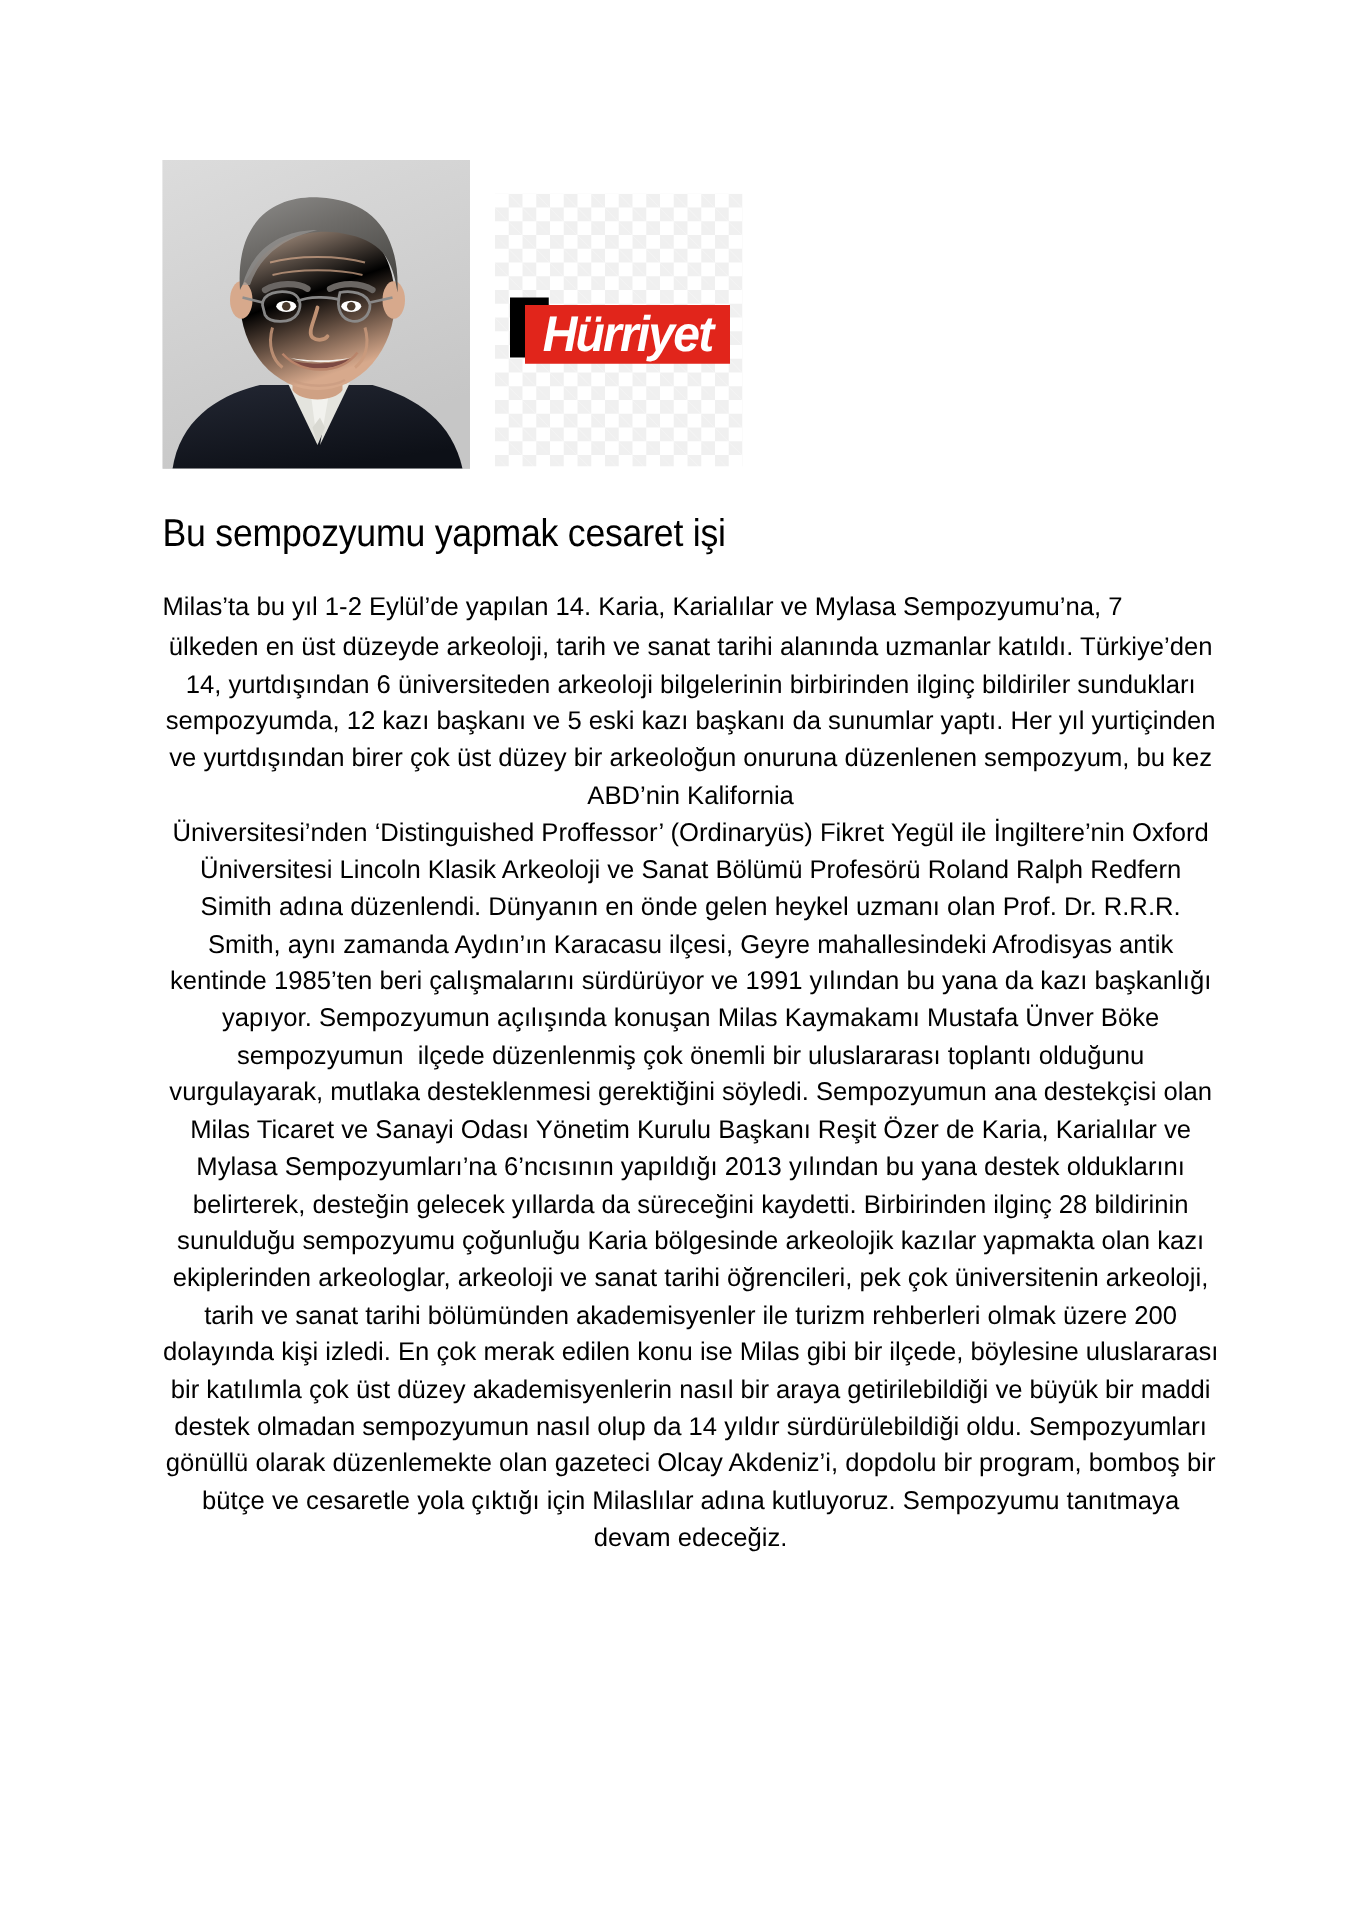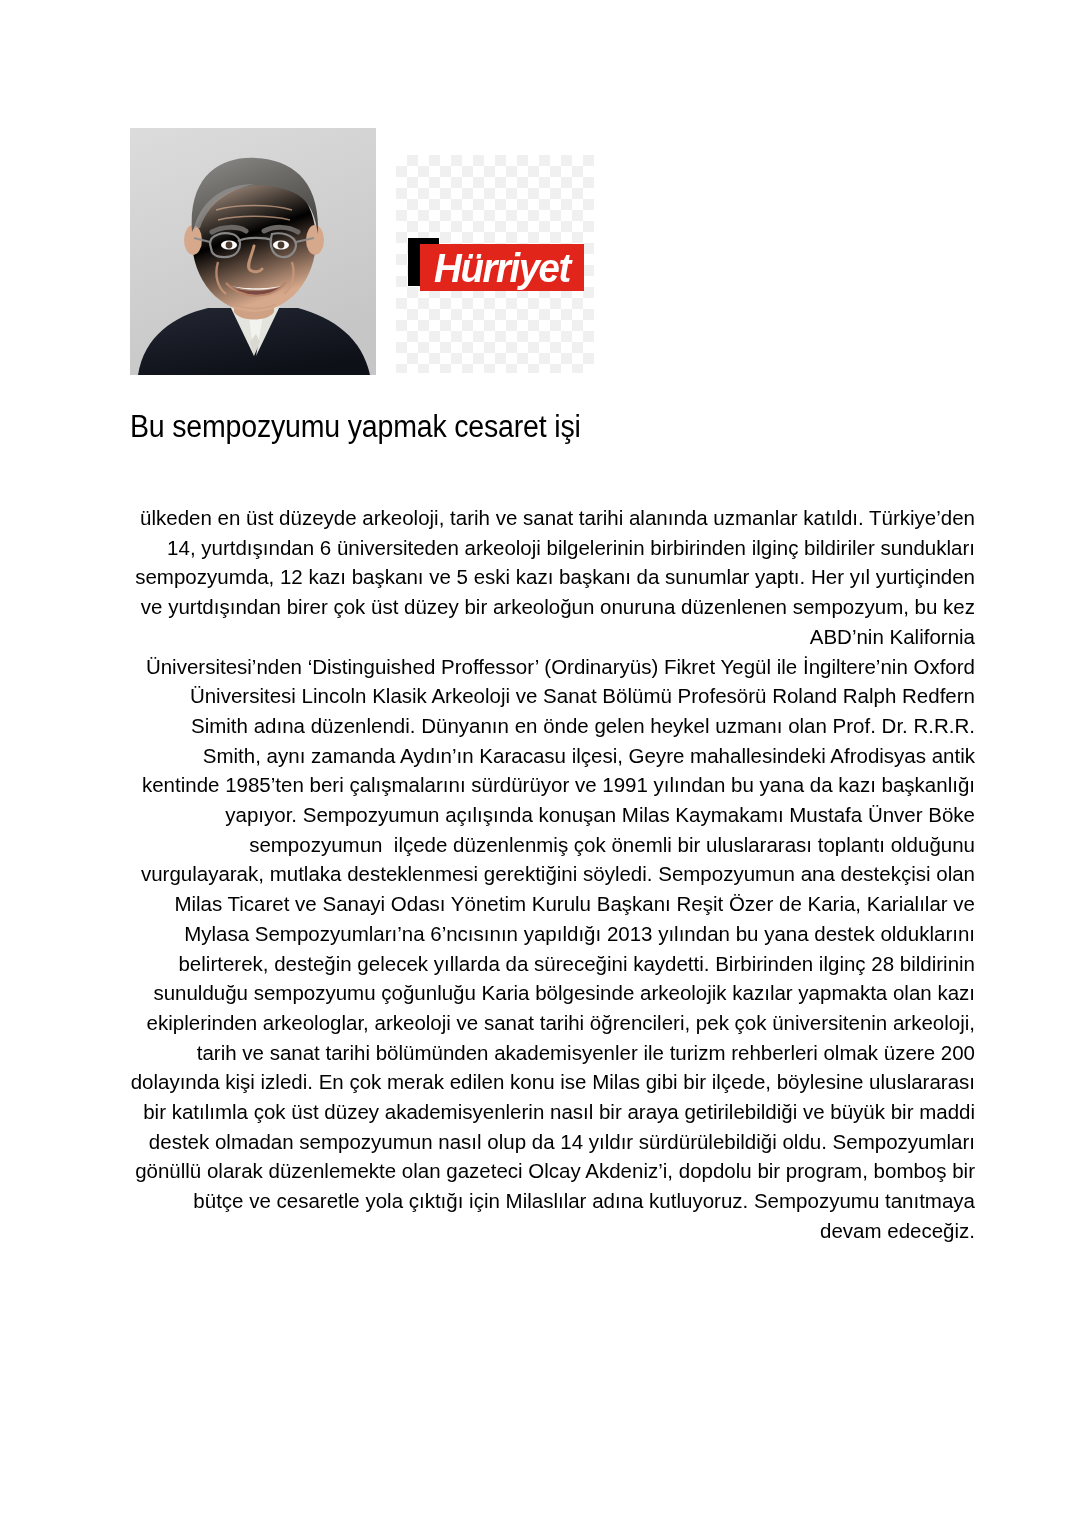--- a/index.html
+++ b/index.html
@@ -128,21 +128,21 @@
     font-size: 20.5px;
     line-height: 30px;
   }
   .body-copy {
     position: absolute;
     left: 130px;
     top: 503px;
     width: 845px;
     font-size: 20.5px;
     line-height: 29.7px;
-    text-align: right;
+    text-align: center;
     white-space: pre-wrap;
   }
 </style>
 </head>
 <body>
 
 <div class="page">
 
   <div class="media-row">
 
@@ -227,17 +227,18 @@
         <div class="logo-blackbox"></div>
         <div class="logo-band"></div>
         <div class="logo-text">Hürriyet</div>
       </div>
     </div>
 
   </div>
 
   <h1 class="headline">Bu sempozyumu yapmak cesaret işi</h1>
 
+  <p class="lede">Milas’ta bu yıl 1-2 Eylül’de yapılan 14. Karia, Karialılar ve Mylasa Sempozyumu’na, 7</p>
 
   <div class="body-copy">ülkeden en üst düzeyde arkeoloji, tarih ve sanat tarihi alanında uzmanlar katıldı. Türkiye’den 14, yurtdışından 6 üniversiteden arkeoloji bilgelerinin birbirinden ilginç bildiriler sundukları sempozyumda, 12 kazı başkanı ve 5 eski kazı başkanı da sunumlar yaptı. Her yıl yurtiçinden ve yurtdışından birer çok üst düzey bir arkeoloğun onuruna düzenlenen sempozyum, bu kez ABD’nin Kalifornia
 Üniversitesi’nden ‘Distinguished Proffessor’ (Ordinaryüs) Fikret Yegül ile İngiltere’nin Oxford Üniversitesi Lincoln Klasik Arkeoloji ve Sanat Bölümü Profesörü Roland Ralph Redfern Simith adına düzenlendi. Dünyanın en önde gelen heykel uzmanı olan Prof. Dr. R.R.R. Smith, aynı zamanda Aydın’ın Karacasu ilçesi, Geyre mahallesindeki Afrodisyas antik kentinde 1985’ten beri çalışmalarını sürdürüyor ve 1991 yılından bu yana da kazı başkanlığı yapıyor. Sempozyumun açılışında konuşan Milas Kaymakamı Mustafa Ünver Böke sempozyumun  ilçede düzenlenmiş çok önemli bir uluslararası toplantı olduğunu vurgulayarak, mutlaka desteklenmesi gerektiğini söyledi. Sempozyumun ana destekçisi olan Milas Ticaret ve Sanayi Odası Yönetim Kurulu Başkanı Reşit Özer de Karia, Karialılar ve Mylasa Sempozyumları’na 6’ncısının yapıldığı 2013 yılından bu yana destek olduklarını belirterek, desteğin gelecek yıllarda da süreceğini kaydetti. Birbirinden ilginç 28 bildirinin sunulduğu sempozyumu çoğunluğu Karia bölgesinde arkeolojik kazılar yapmakta olan kazı ekiplerinden arkeologlar, arkeoloji ve sanat tarihi öğrencileri, pek çok üniversitenin arkeoloji, tarih ve sanat tarihi bölümünden akademisyenler ile turizm rehberleri olmak üzere 200 dolayında kişi izledi. En çok merak edilen konu ise Milas gibi bir ilçede, böylesine uluslararası bir katılımla çok üst düzey akademisyenlerin nasıl bir araya getirilebildiği ve büyük bir maddi destek olmadan sempozyumun nasıl olup da 14 yıldır sürdürülebildiği oldu. Sempozyumları gönüllü olarak düzenlemekte olan gazeteci Olcay Akdeniz’i, dopdolu bir program, bomboş bir bütçe ve cesaretle yola çıktığı için Milaslılar adına kutluyoruz. Sempozyumu tanıtmaya devam edeceğiz.</div>
 
 </div>
 
 </body></html>

